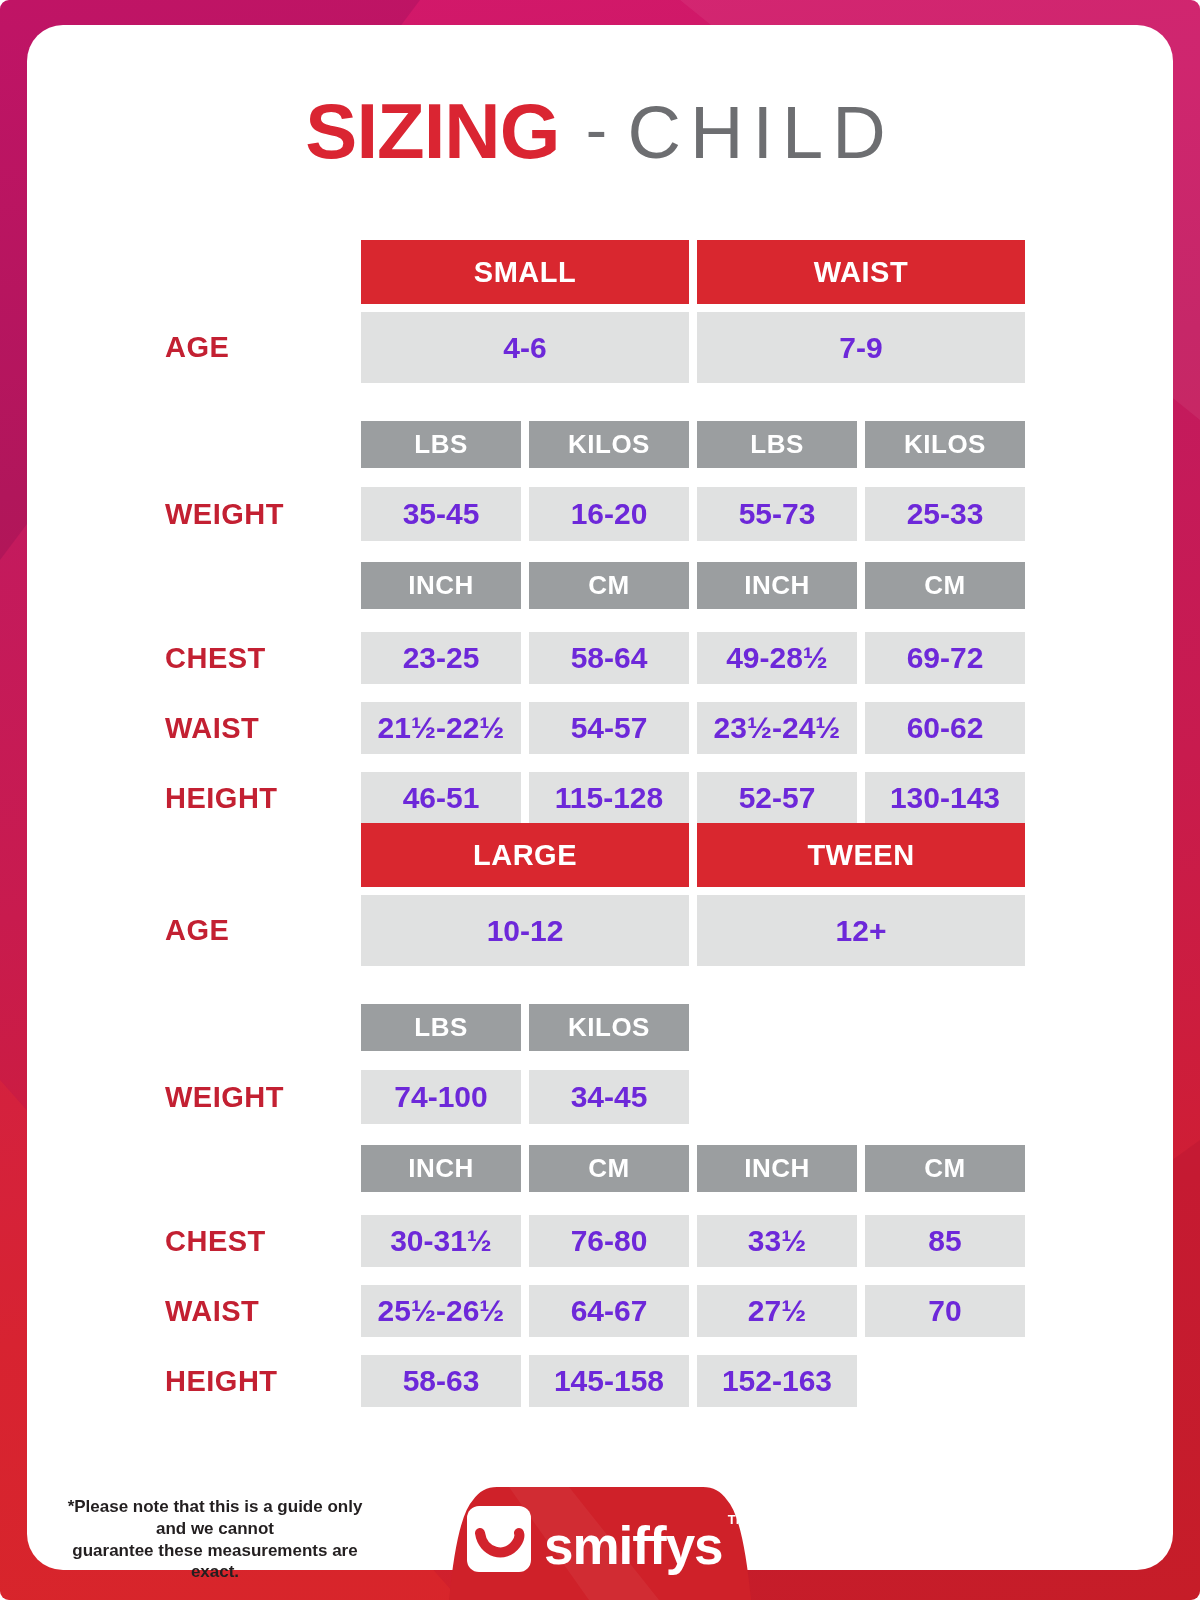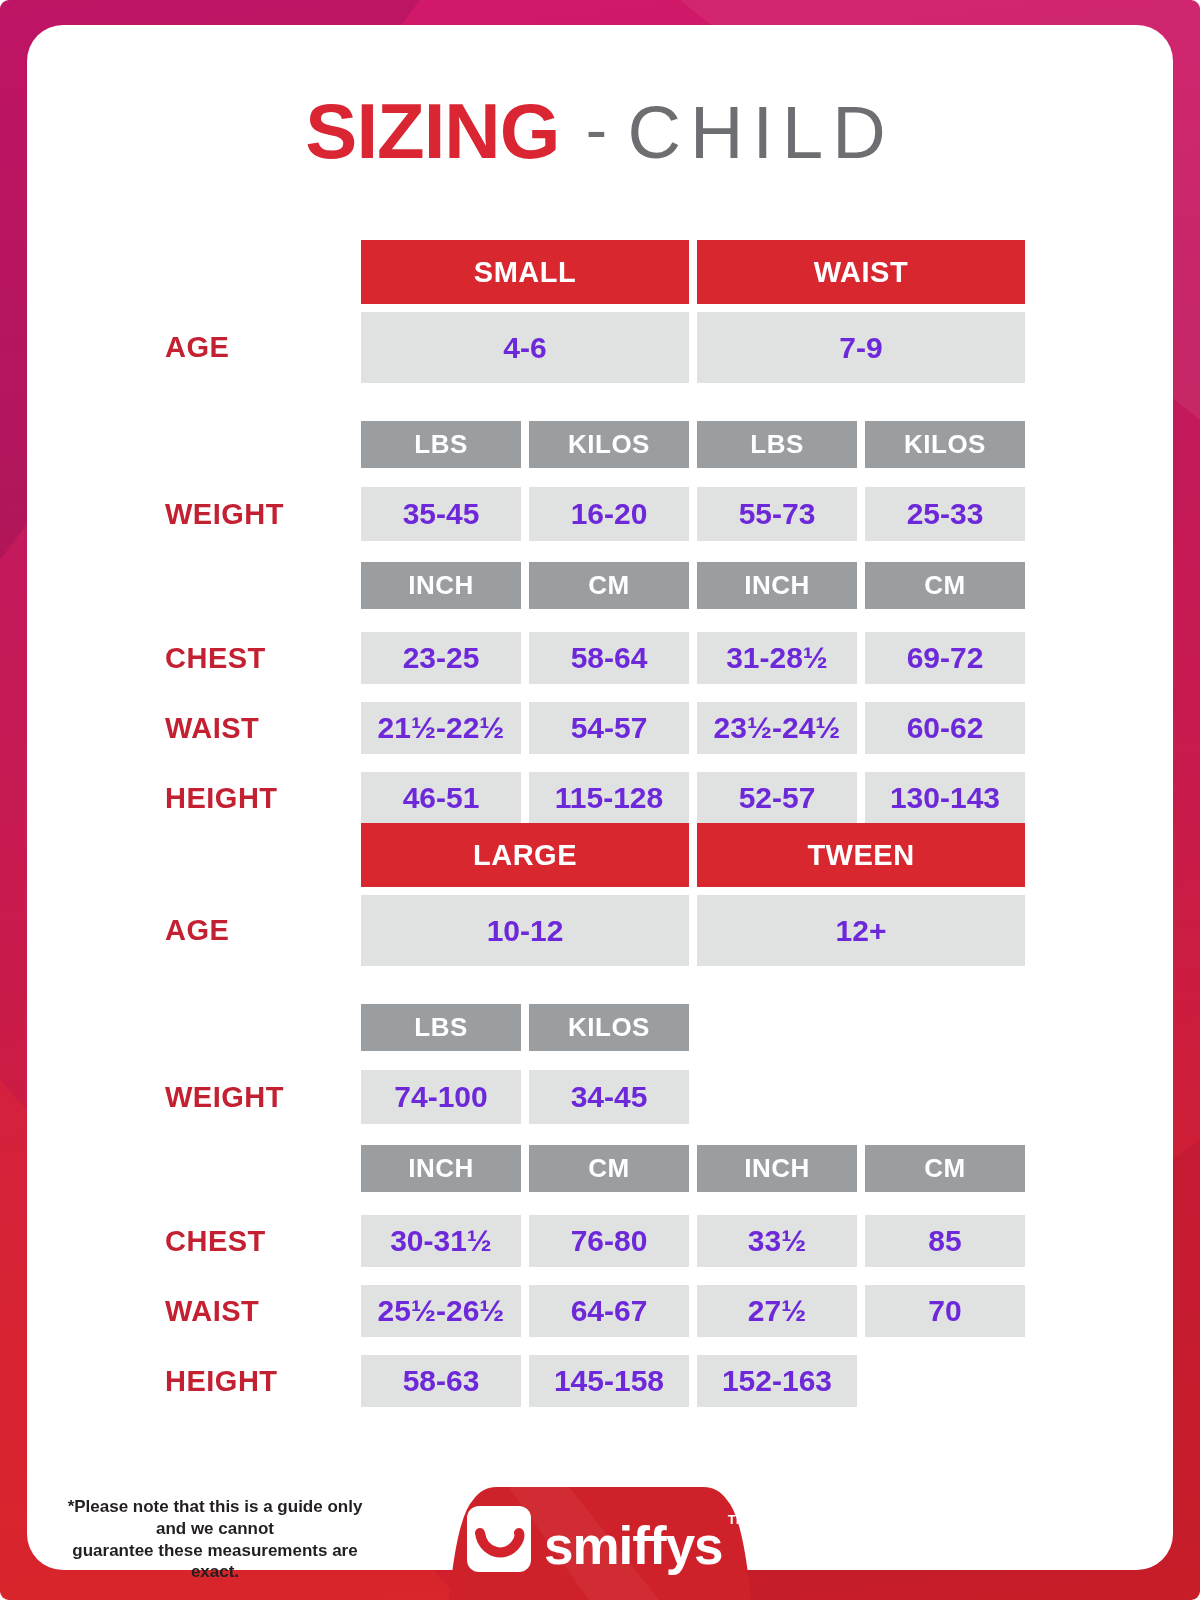--- a/index.html
+++ b/index.html
@@ -104,21 +104,21 @@
       <div class="cell blank"></div>
       <div class="cell hdr-gray">INCH</div>
       <div class="cell hdr-gray">CM</div>
       <div class="cell hdr-gray">INCH</div>
       <div class="cell hdr-gray">CM</div>
     </div>
     <div class="row r-dim">
       <div class="cell lbl">CHEST</div>
       <div class="cell val">23-25</div>
       <div class="cell val">58-64</div>
-      <div class="cell val">31-28½</div>
+      <div class="cell val">49-28½</div>
       <div class="cell val">69-72</div>
     </div>
     <div class="row r-dim">
       <div class="cell lbl">WAIST</div>
       <div class="cell val">21½-22½</div>
       <div class="cell val">54-57</div>
       <div class="cell val">23½-24½</div>
       <div class="cell val">60-62</div>
     </div>
     <div class="row r-dim">

